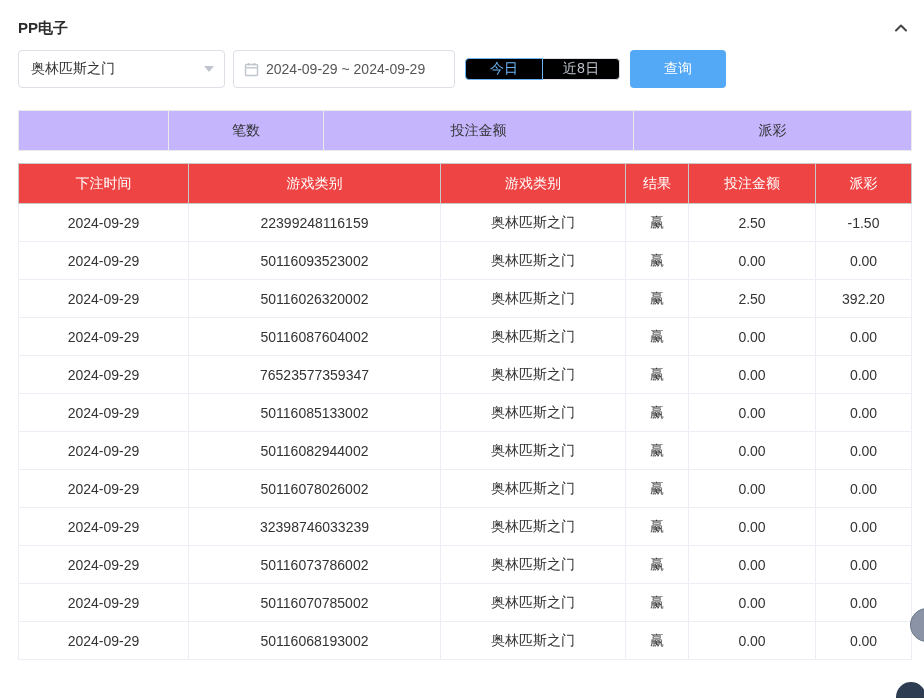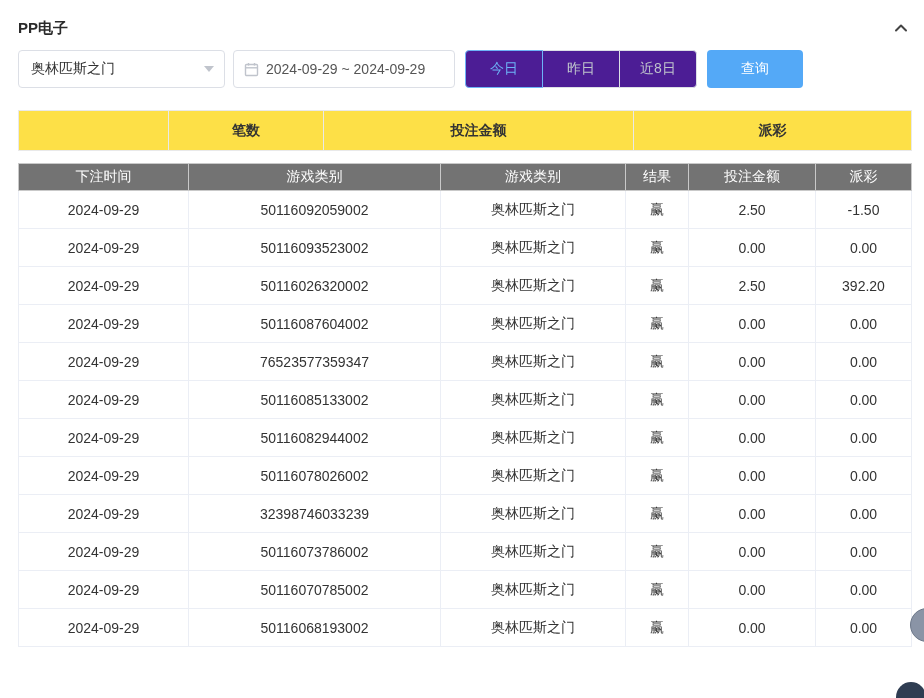--- a/index.html
+++ b/index.html
@@ -23,41 +23,41 @@
     padding:0 10px 0 12px; font-size:14px; color:#333; cursor:pointer; background:#fff;
   }
   .caret-down { width:0; height:0; border-left:5px solid transparent; border-right:5px solid transparent; border-top:6px solid #c0c4cc; }
   .datepicker {
     width:222px; height:38px; border:1px solid #dcdfe6; border-radius:4px;
     display:flex; align-items:center; gap:7px; padding:17px 10px; margin-left:8px;
     font-size:14px; color:#555; cursor:pointer; background:#fff;
   }
   .btn-group { display:flex; margin-left:10px; }
   .qbtn {
-    width:78px; height:38px; background:#4c1d95; border:1px solid #dcdfe6;
+    width:78px; height:22px; background:#000000; border:1px solid #dcdfe6;
     font-size:14px; color:#bfc4cc; cursor:pointer; margin-left:-1px;
-    font-family:Liberation Sans, sans-serif;
+    font-family:Liberation Mono, monospace;
   }
   .qbtn:first-child { border-radius:4px 0 0 4px; margin-left:0; }
   .qbtn:last-child { border-radius:0 4px 4px 0; }
   .qbtn.active { color:#6db4f7; border-color:#6db4f7; position:relative; z-index:1; }
   .query-btn {
     width:96px; height:38px; margin-left:10px; background:#54a9f7; color:#fff;
     border:none; border-radius:4px; font-size:14px; cursor:pointer; font-family:inherit;
   }
 
   
   table { border-collapse:collapse; width:893px; font-size:14px; table-layout:fixed; }
   .summary-table { margin-bottom:12px; }
   .summary-table td { height:40px; border:1px solid #e9e9e9; text-align:center; color:#333; background:#fff; }
-  .summary-table tr.sum-head td { background:#fde047;font-weight:bold; }
+  .summary-table tr.sum-head td { background:#c4b5fd; }
 
   
   .bet-table thead th {
-    height:27px; background:#737373; color:#fff; font-weight:400;
+    height:40px; background:#ef4444; color:#fff; font-weight:400;
     border:1px solid #c9c9c9; text-align:center;
   }
   .bet-table tbody td {
     height:38px; border:1px solid #ebeef5; text-align:center; color:#333; background:#fff;
   }
   .neg { color:#f25252; }
 
   
   .float-a {
     position:absolute; left:910px; top:608px; width:34px; height:34px;
@@ -95,21 +95,20 @@
           <line x1="1.5" y1="5.8" x2="13.5" y2="5.8" stroke="#c0c4cc" stroke-width="1.4"></line>
           <line x1="4.5" y1="1" x2="4.5" y2="3.6" stroke="#c0c4cc" stroke-width="1.4"></line>
           <line x1="10.5" y1="1" x2="10.5" y2="3.6" stroke="#c0c4cc" stroke-width="1.4"></line>
         </svg>
       </span>
       <span>2024-09-29 ~ 2024-09-29</span>
     </div>
 
     <div class="btn-group">
       <button class="qbtn active">今日</button>
-      <button class="qbtn">昨日</button>
       <button class="qbtn">近8日</button>
     </div>
 
     <button class="query-btn">查询</button>
   </div>
 
   <table class="summary-table">
     <colgroup>
         <col style="width:150px">
         <col style="width:155px">
@@ -141,21 +140,21 @@
         <th>游戏类别</th>
         <th>游戏类别</th>
         <th>结果</th>
         <th>投注金额</th>
         <th>派彩</th>
       </tr>
     </thead>
     <tbody>
         <tr>
           <td>2024-09-29</td>
-          <td>50116092059002</td>
+          <td>22399248116159</td>
           <td>奥林匹斯之门</td>
           <td>赢</td>
           <td>2.50</td>
           <td class="neg">-1.50</td>
         </tr>
         <tr>
           <td>2024-09-29</td>
           <td>50116093523002</td>
           <td>奥林匹斯之门</td>
           <td>赢</td>

